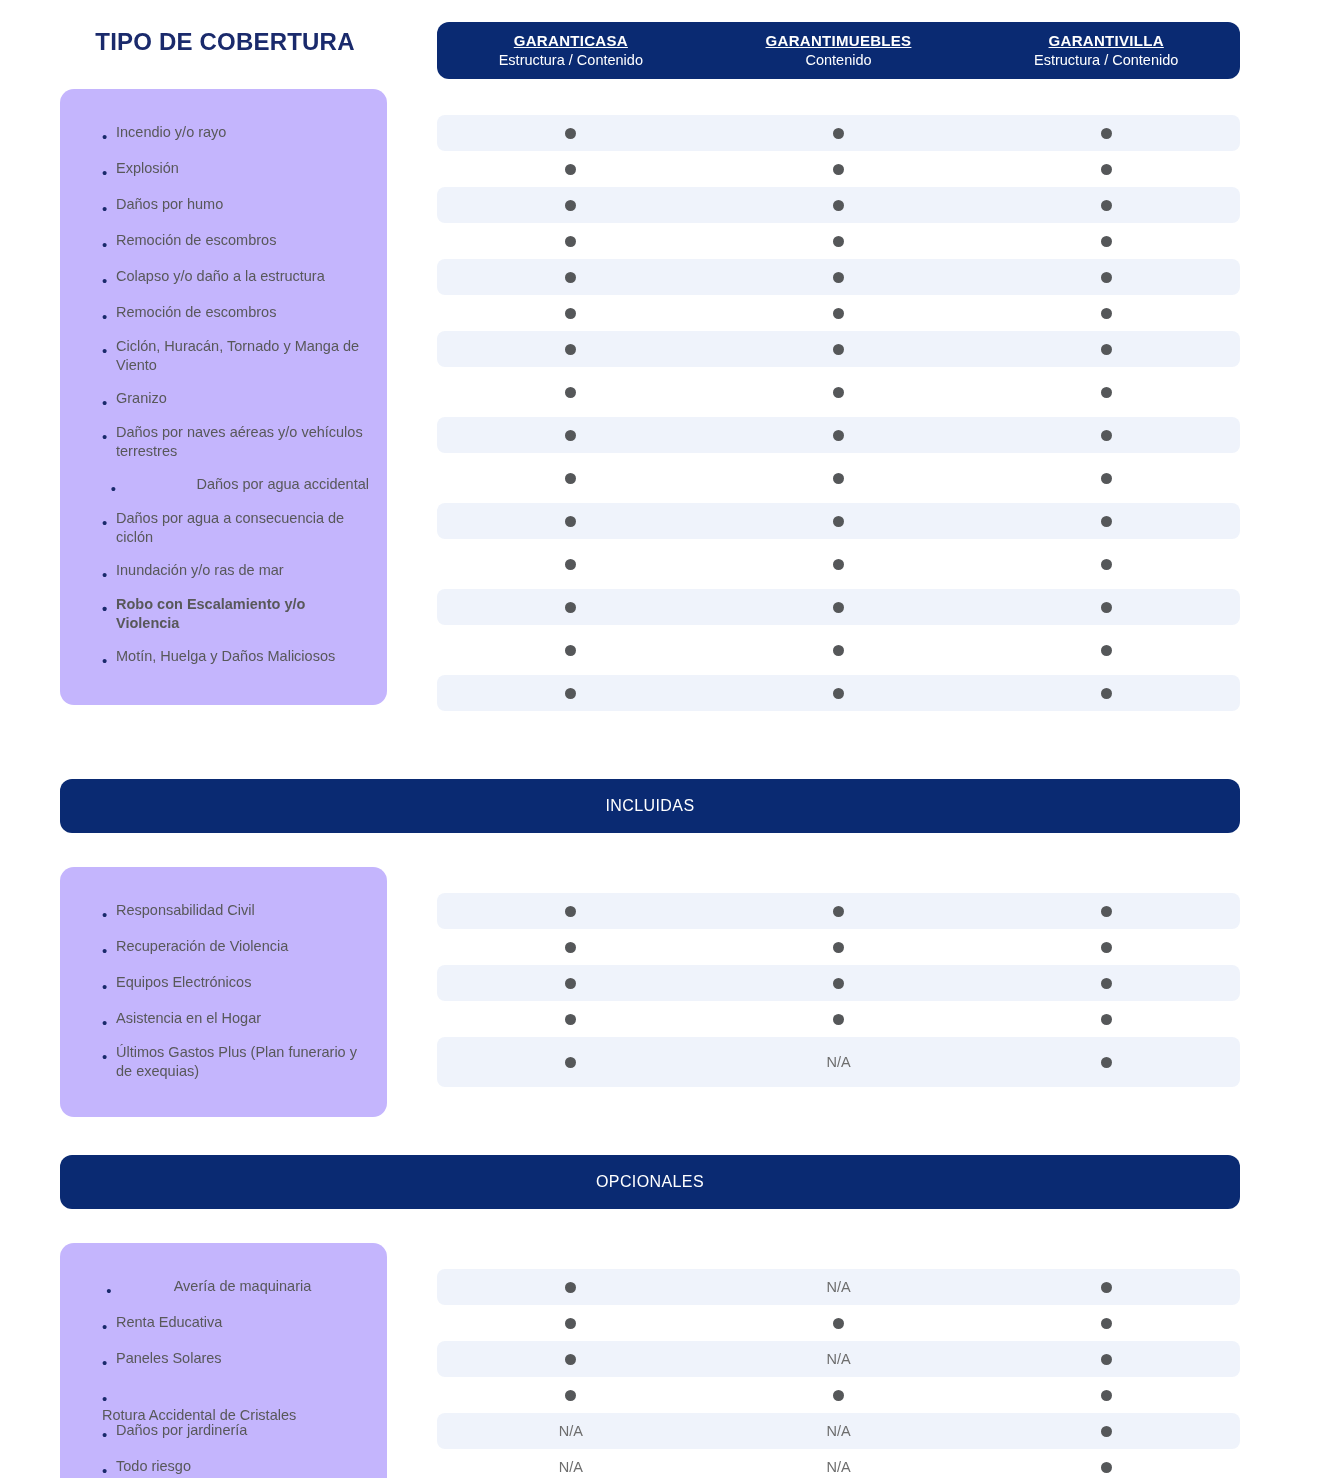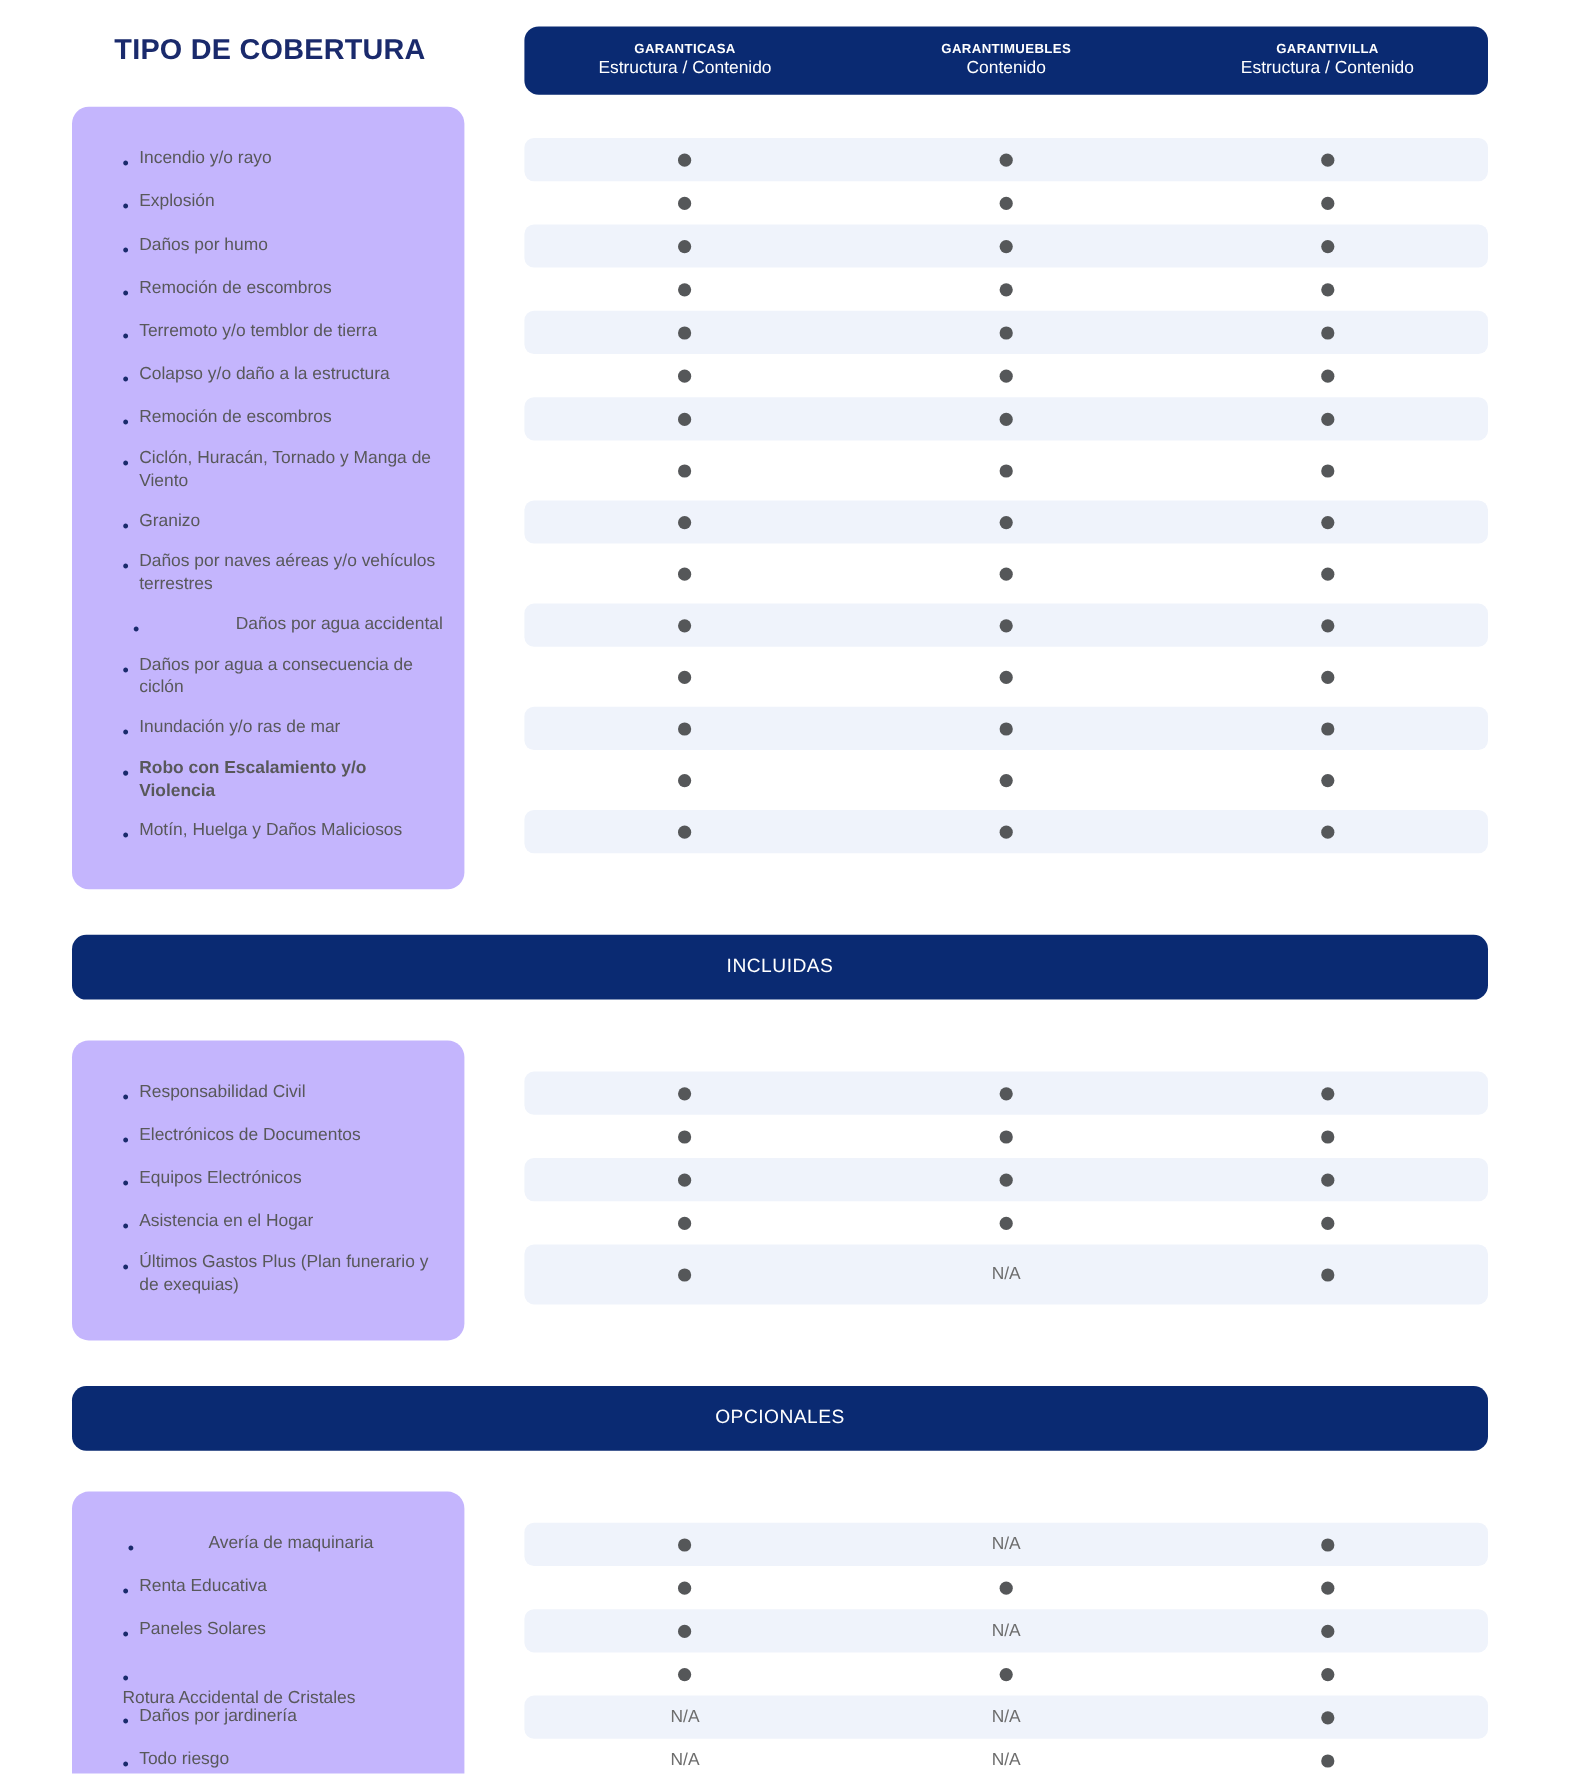--- a/index.html
+++ b/index.html
@@ -47,23 +47,24 @@
     display: flex;
     align-items: center;
   }
   .product-col {
     flex: 1 1 0;
     text-align: center;
     color: #ffffff;
     line-height: 1.32;
   }
   .product-name {
-    font-size: 11px;
+    font-size: 15px;
     font-weight: bold;
     letter-spacing: 0.3px;
+    text-decoration: underline;
   }
   .product-sub {
     font-size: 14.5px;
     font-weight: normal;
   }
 
   
   .band {
     position: absolute;
     left: 60px;
@@ -181,24 +182,20 @@
           <div class="label-row" style="height: 36px; padding-top: 8px;">
             <span class="bullet"></span>
             <span class="label-text">Daños por humo</span>
           </div>
           <div class="label-row" style="height: 36px; padding-top: 8px;">
             <span class="bullet"></span>
             <span class="label-text">Remoción de escombros</span>
           </div>
           <div class="label-row" style="height: 36px; padding-top: 8px;">
             <span class="bullet"></span>
-            <span class="label-text">Terremoto y/o temblor de tierra</span>
-          </div>
-          <div class="label-row" style="height: 36px; padding-top: 8px;">
-            <span class="bullet"></span>
             <span class="label-text">Colapso y/o daño a la estructura</span>
           </div>
           <div class="label-row" style="height: 36px; padding-top: 8px;">
             <span class="bullet"></span>
             <span class="label-text">Remoción de escombros</span>
           </div>
           <div class="label-row" style="height: 50px; padding-top: 6px;">
             <span class="bullet"></span>
             <span class="label-text">Ciclón, Huracán, Tornado y Manga de Viento</span>
           </div>
@@ -403,21 +400,21 @@
         <span>INCLUIDAS</span>
       </div>
       <div class="section" style="top: 867px; height: 250px;">
         <div class="labels-panel" style="padding-top: 26px; padding-bottom: 30px;">
           <div class="label-row" style="height: 36px; padding-top: 8px;">
             <span class="bullet"></span>
             <span class="label-text">Responsabilidad Civil</span>
           </div>
           <div class="label-row" style="height: 36px; padding-top: 8px;">
             <span class="bullet"></span>
-            <span class="label-text">Electrónicos de Documentos</span>
+            <span class="label-text">Recuperación de Violencia</span>
           </div>
           <div class="label-row" style="height: 36px; padding-top: 8px;">
             <span class="bullet"></span>
             <span class="label-text">Equipos Electrónicos</span>
           </div>
           <div class="label-row" style="height: 36px; padding-top: 8px;">
             <span class="bullet"></span>
             <span class="label-text">Asistencia en el Hogar</span>
           </div>
           <div class="label-row" style="height: 50px; padding-top: 6px;">

